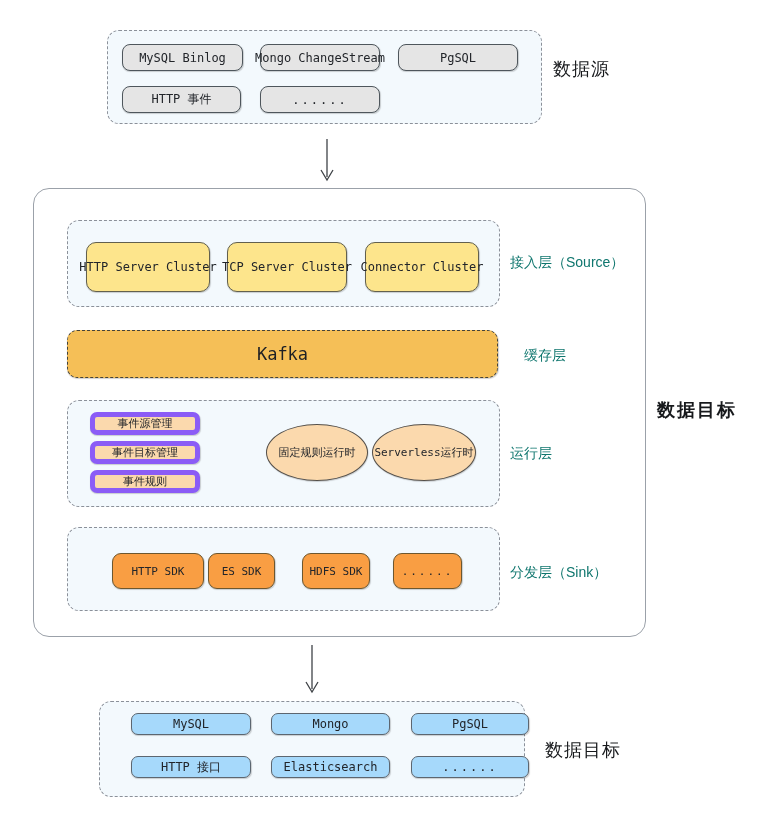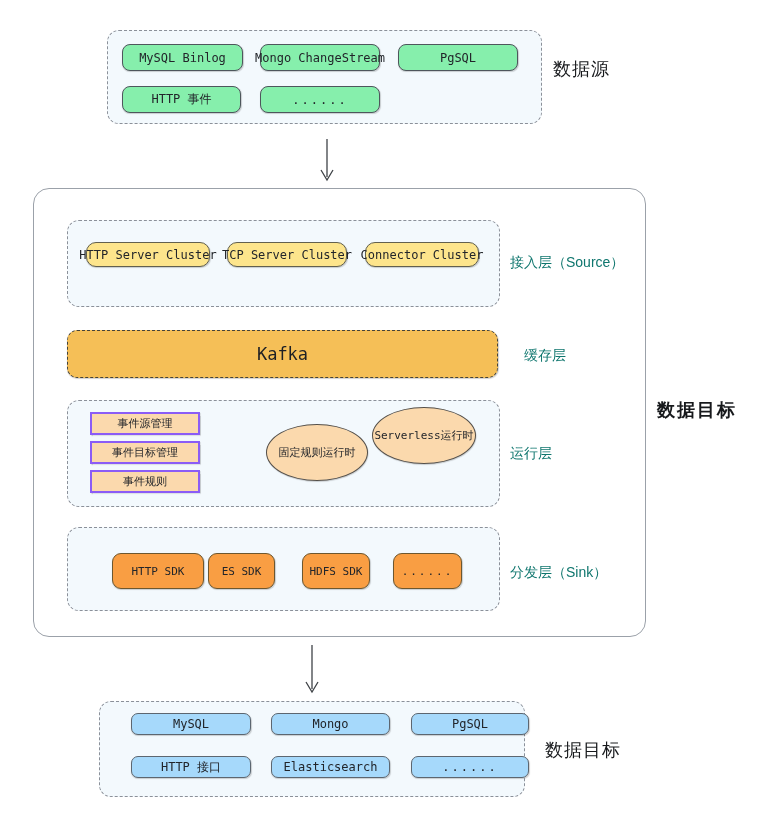--- a/index.html
+++ b/index.html
@@ -13,30 +13,30 @@
   .bus{
     position:absolute;left:33px;top:188px;width:611px;height:447px;
     border:1px solid #9ba1a9;border-radius:16px;background:#ffffff;
   }
   .node{
     position:absolute;display:flex;align-items:center;justify-content:center;
     font-family:"DejaVu Sans Mono","Liberation Mono",monospace;font-size:12px;
     color:#22252a;box-sizing:border-box;white-space:nowrap;
     box-shadow:0.5px 1px 1px rgba(0,0,0,0.18);
   }
-  .ds-node{height:27px;background:#86efac;border:1px solid #4e565c;border-radius:8px;}
-  .yellow-node{height:25px;background:#fde58c;border:1px solid #62604e;border-radius:10px;}
+  .ds-node{height:27px;background:#e5e5e5;border:1px solid #4e565c;border-radius:8px;}
+  .yellow-node{height:50px;background:#fde58c;border:1px solid #62604e;border-radius:10px;}
   .kafka-node{
     position:absolute;left:67px;top:330px;width:431px;height:48px;
     display:flex;align-items:center;justify-content:center;
     background:#f5bf57;border:1.6px dashed #44423a;border-radius:10px;
     font-family:"DejaVu Sans Mono","Liberation Mono",monospace;font-size:17px;color:#1e2024;
     box-shadow:0.5px 1px 1px rgba(0,0,0,0.18);box-sizing:border-box;
   }
-  .peach-node{height:23px;background:#fbd9ad;border:2px solid #8b5cf6;border-radius:0;font-size:11px;}
+  .peach-node{height:23px;background:#fbd9ad;border:5px solid #8b5cf6;border-radius:7px;font-size:11px;}
   .ellipse-node{
     height:57px;background:#fbd9ad;border:1px solid #55504a;border-radius:50%;
     font-size:11px;box-shadow:0.5px 1px 1px rgba(0,0,0,0.18);
   }
   .sdk-node{height:36px;background:#f99e43;border:1px solid #6d572f;border-radius:9px;font-size:11px;}
   .blue-node{height:22px;background:#a6d9fb;border:1px solid #5c6670;border-radius:7px;margin-left:18px;}
   .dots{letter-spacing:2px;}
   .side-label{
     position:absolute;font-size:18px;color:#17191c;white-space:nowrap;letter-spacing:1px;
   }
@@ -73,21 +73,21 @@
   <div class="layer-label" style="left:510px;top:254px;">接入层（Source）</div>
 
   <div class="kafka-node">Kafka</div>
   <div class="layer-label" style="left:524px;top:347px;">缓存层</div>
 
   <div class="dashed-group" style="left:67px;top:400px;width:431px;height:105px;"></div>
   <div class="node peach-node" style="left:90px;top:412px;width:110px;">事件源管理</div>
   <div class="node peach-node" style="left:90px;top:441px;width:110px;">事件目标管理</div>
   <div class="node peach-node" style="left:90px;top:470px;width:110px;">事件规则</div>
   <div class="node ellipse-node" style="left:266px;top:424px;width:102px;">固定规则运行时</div>
-  <div class="node ellipse-node" style="left:372px;top:407px;width:104px;">Serverless运行时</div>
+  <div class="node ellipse-node" style="left:372px;top:424px;width:104px;">Serverless运行时</div>
   <div class="layer-label" style="left:510px;top:445px;">运行层</div>
 
   <div class="dashed-group" style="left:67px;top:527px;width:431px;height:82px;"></div>
   <div class="node sdk-node" style="left:112px;top:553px;width:92px;">HTTP SDK</div>
   <div class="node sdk-node" style="left:208px;top:553px;width:67px;">ES SDK</div>
   <div class="node sdk-node" style="left:302px;top:553px;width:68px;">HDFS SDK</div>
   <div class="node sdk-node dots" style="left:393px;top:553px;width:69px;">......</div>
   <div class="layer-label" style="left:510px;top:564px;">分发层（Sink）</div>
 
   <div class="side-label bus-label" style="left:657px;top:398px;">数据目标</div>

